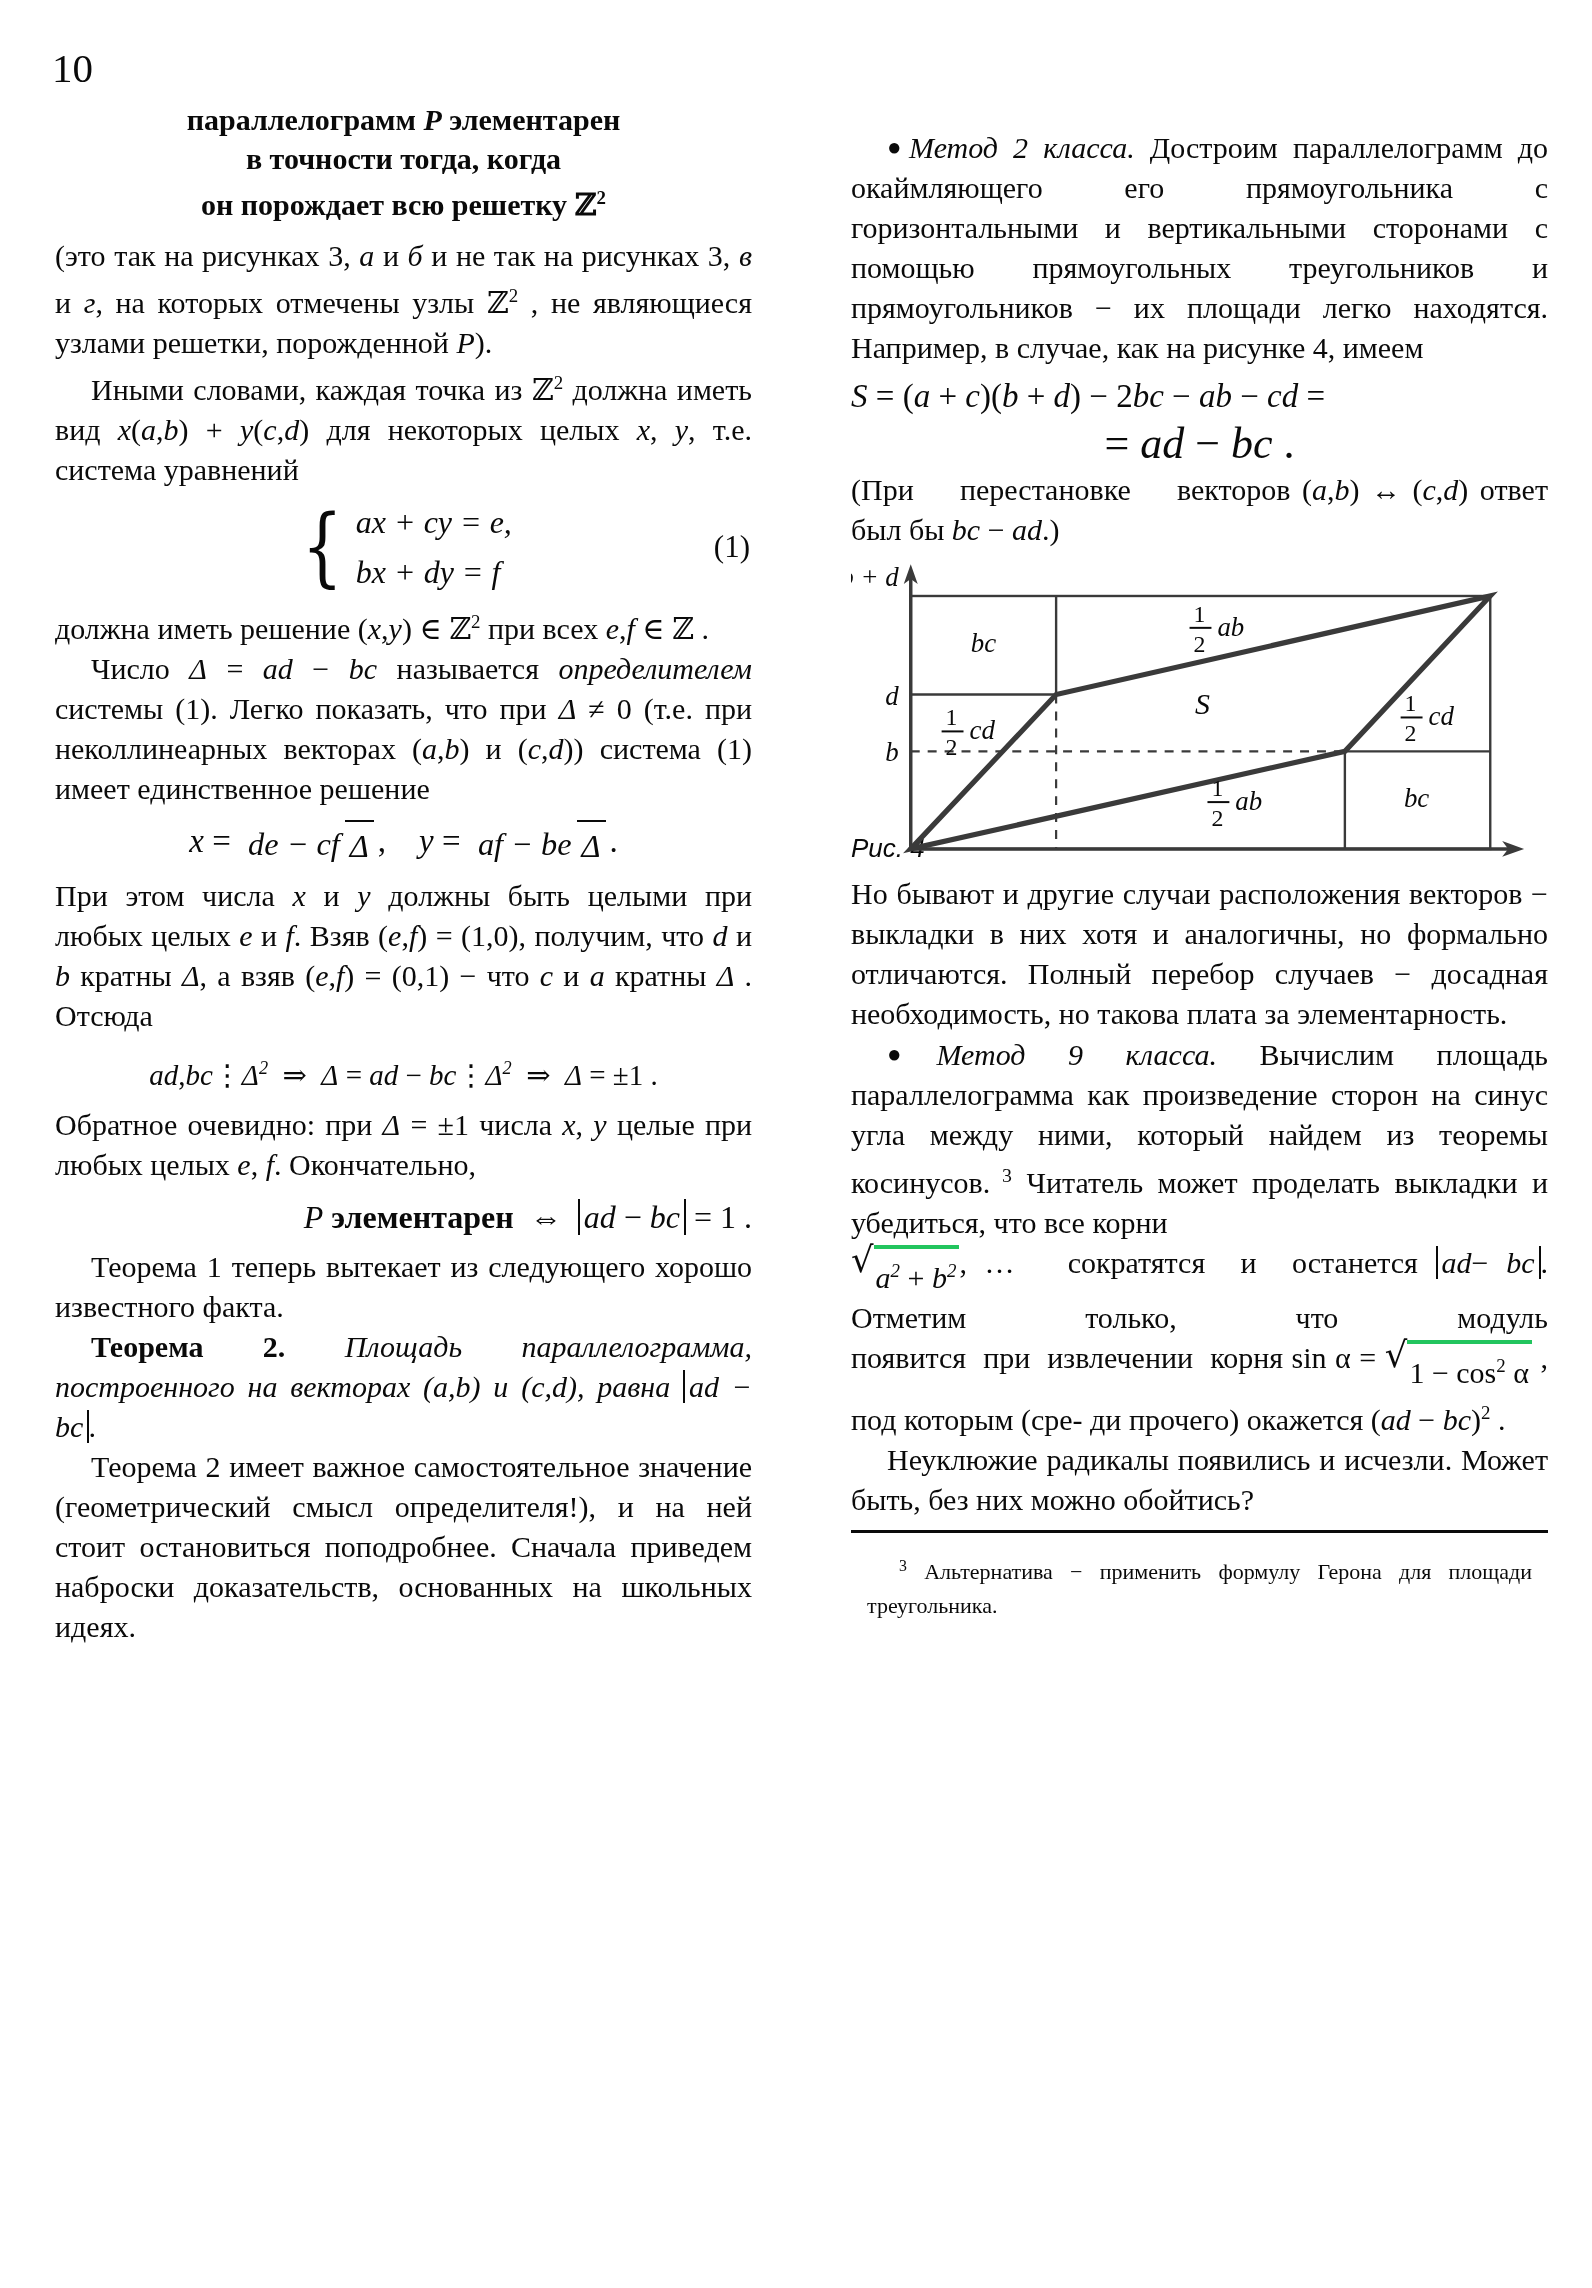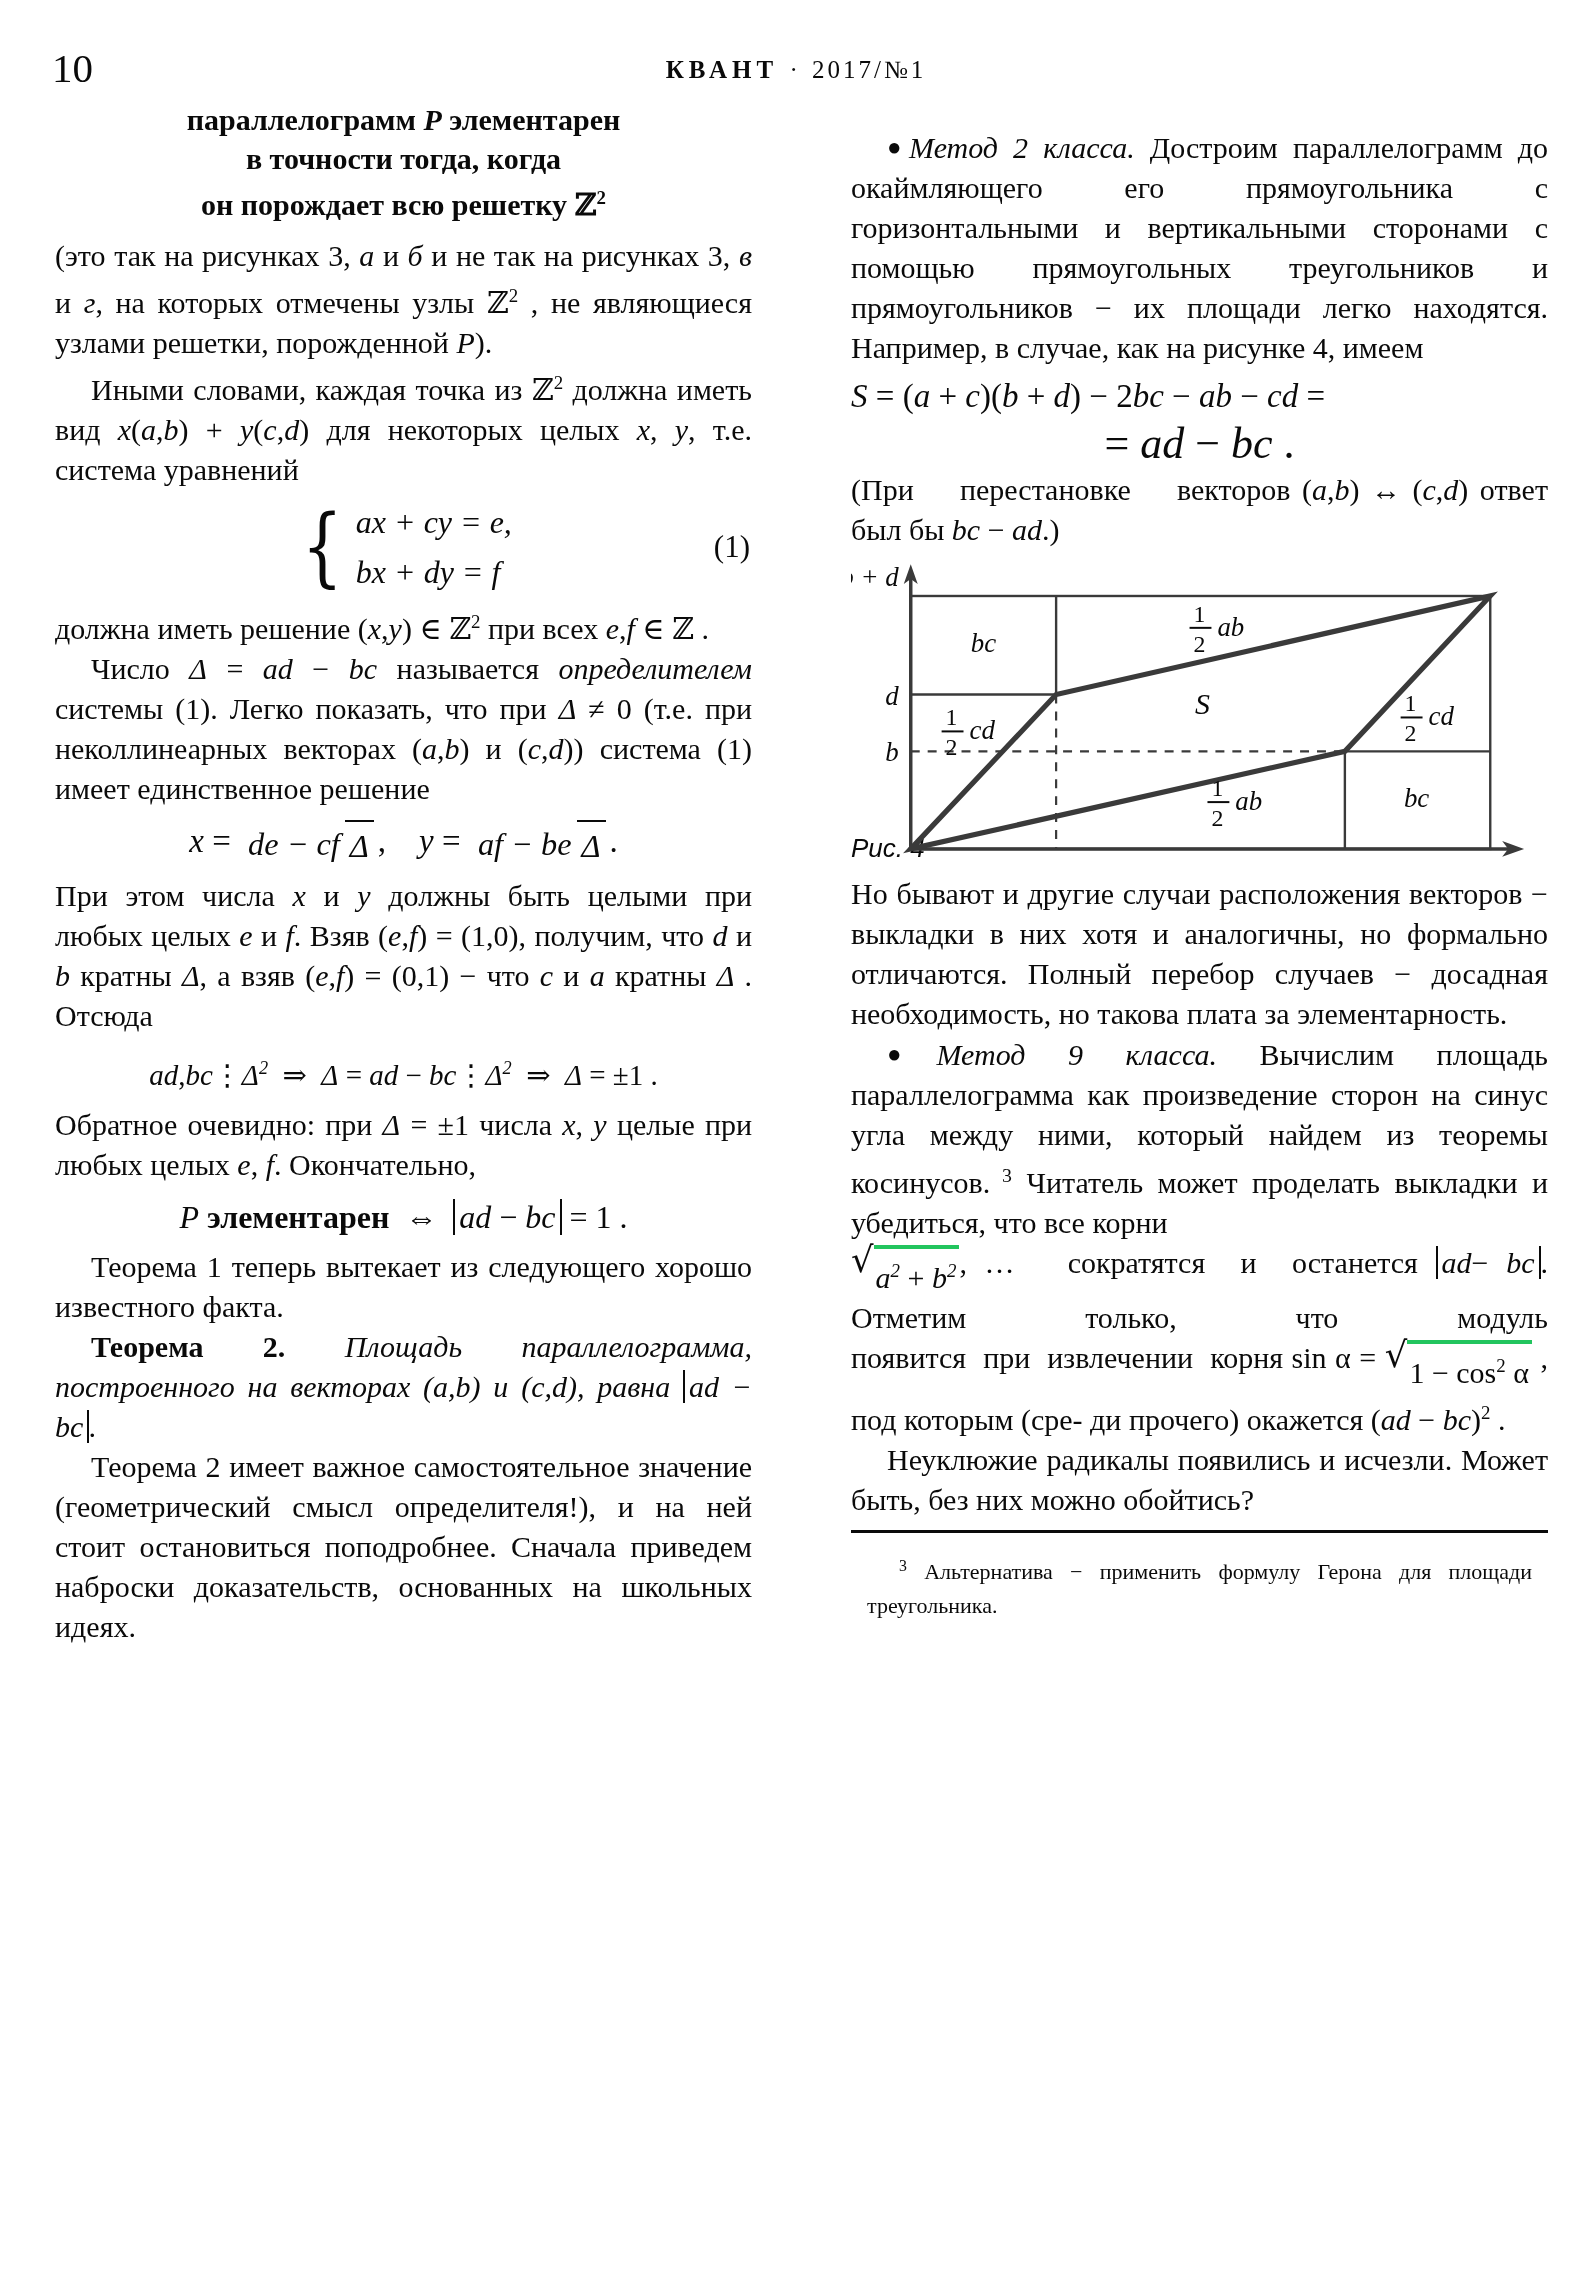--- a/index.html
+++ b/index.html
@@ -176,25 +176,20 @@
   .footnote .fnmark { font-size: 0.72em; vertical-align: super; }
   .spacer-10 { height: 10px; }
 </style>
 </head>
 <body>
 
 <div class="page">
 
   <div class="runhead">
     <div class="folio">10</div>
-    <div class="journal-title">
-      <span>КВАНТ</span>
-      <span class="issue">·</span>
-      <span class="issue">2017/№1</span>
-    </div>
   </div>
 
   <div class="col col-left">
 
     <div class="heading-block" style="visibility: hidden;">
       <div>параллelограмм</div>
     </div>
 
     <div class="heading-block" style="margin-top:-78px;">
       <div>
@@ -247,21 +242,21 @@
     <div class="eq" style="font-size:29px;">
       <span class="mi">ad</span><span class="mr">,</span><span class="mi">bc</span><span class="mr">⋮</span><span class="mi">Δ</span><span class="sup">2</span>
       &nbsp;⇒&nbsp;
       <span class="mi">Δ</span> = <span class="mi">ad</span> − <span class="mi">bc</span><span class="mr">⋮</span><span class="mi">Δ</span><span class="sup">2</span>
       &nbsp;⇒&nbsp;
       <span class="mi">Δ</span> = ±1 .
     </div>
 
     <p class="noindent">Обратное очевидно: при <span class="nb"><span class="mi">Δ</span> = ±1</span> числа <span class="mi">x</span>, <span class="mi">y</span> целые при любых целых <span class="mi">e</span>, <span class="mi">f</span>. Окончательно,</p>
 
-    <div class="eq" style="font-size:32px;">
+    <div class="eq" style="font-size:32px;text-align:right;">
       <span class="mi">P</span>
       <span class="bold">элементарен</span>
       &nbsp;⇔&nbsp;
       <span class="abs"><span class="mi">ad</span> − <span class="mi">bc</span></span> = 1 .
     </div>
 
     <p>Теорема 1 теперь вытекает из следующего хорошо известного факта.</p>
 
     <p><span class="bold">Теорема 2.</span> <span class="ital">Площадь параллелограмма, построенного на векторах <span class="nb">(<span class="mi">a</span>,<span class="mi">b</span>)</span> и <span class="nb">(<span class="mi">c</span>,<span class="mi">d</span>)</span>, равна <span class="abs"><span class="mi">ad</span> − <span class="mi">bc</span></span>.</span></p>
 

